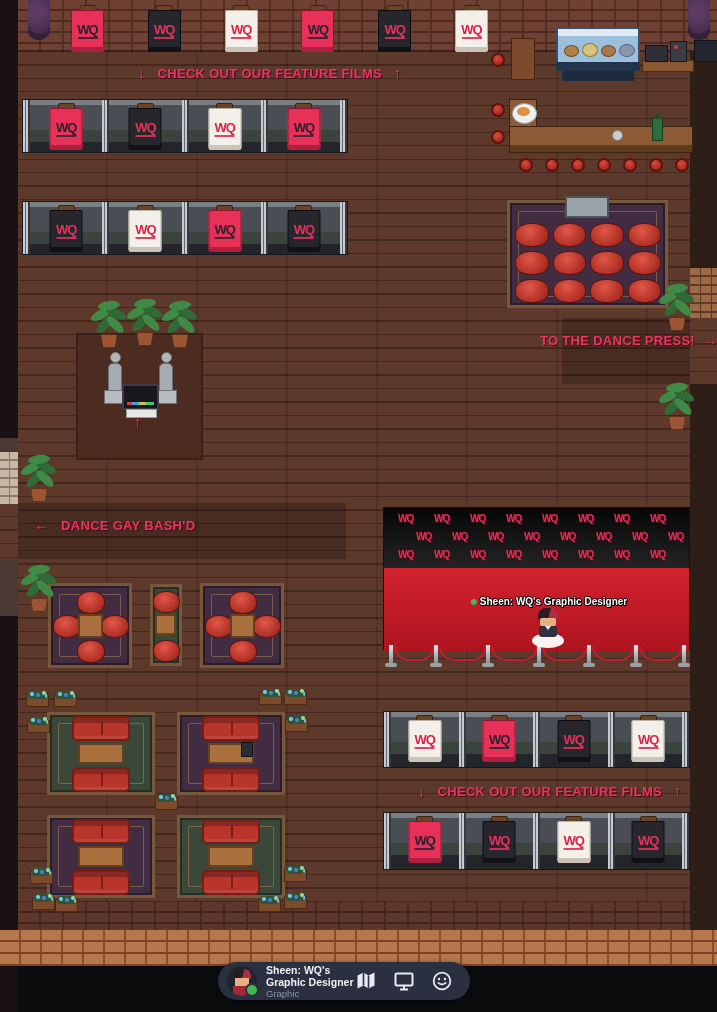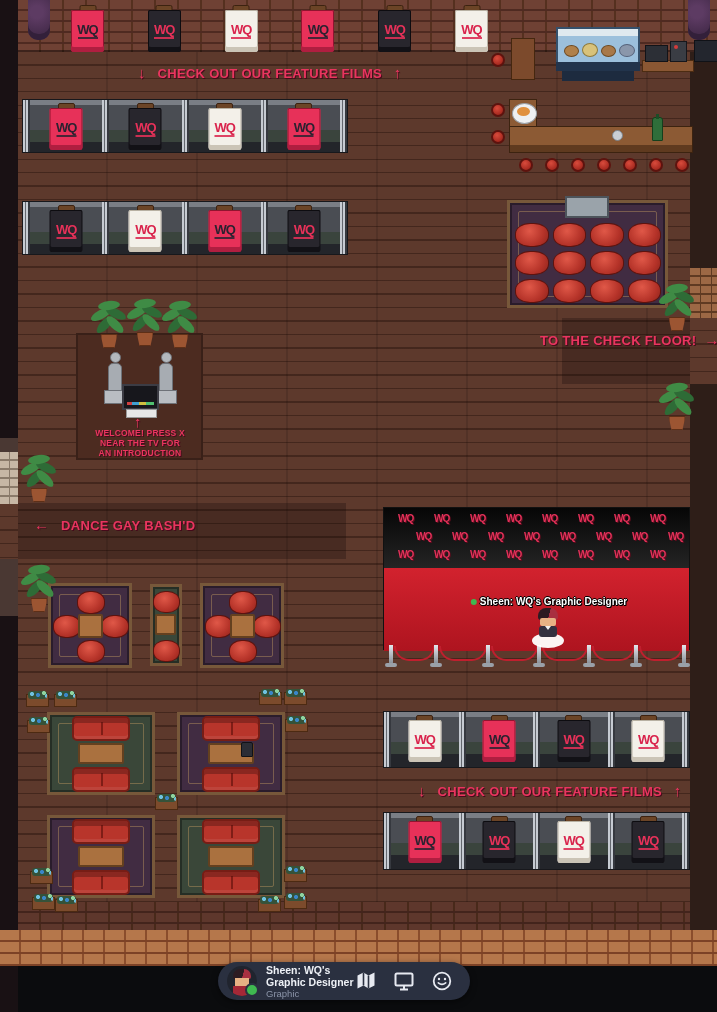--- a/index.html
+++ b/index.html
@@ -184,21 +184,21 @@
 
   <div class="abs shadow-band" style="left:18px;top:503px;width:328px;height:56px;"></div>
   <div class="abs shadow-band" style="left:562px;top:318px;width:128px;height:66px;"></div>
 
   <div class="sign" style="left:138px;top:64px;">
     <span class="arr">↓</span>&nbsp;&nbsp;
     <span>CHECK OUT OUR FEATURE FILMS</span>&nbsp;&nbsp;
     <span class="arr">↑</span>
   </div>
   <div class="sign" style="left:540px;top:331px;">
-    <span>TO THE CHECK FLOOR!</span>&nbsp;
+    <span>TO THE DANCE PRESS!</span>&nbsp;
     <span class="arr">→</span>
   </div>
   <div class="sign" style="left:34px;top:516px;">
     <span class="arr">←</span>&nbsp;&nbsp;
     <span>DANCE GAY BASH'D</span>
   </div>
   <div class="sign" style="left:418px;top:782px;">
     <span class="arr">↓</span>&nbsp;&nbsp;
     <span>CHECK OUT OUR FEATURE FILMS</span>&nbsp;&nbsp;
     <span class="arr">↑</span>
@@ -444,25 +444,20 @@
   <div class="statue" style="left:153px;top:350px;">
       <div class="head"></div>
       <div class="bodyc"></div>
       <div class="ped"></div>
     </div>
   <div class="abs" style="left:122px;top:384px;width:37px;height:26px;background:#17171c;border:2px solid #3c3c44;box-sizing:border-box;z-index:4;">
     <div style="position:absolute;left:3px;bottom:3px;width:27px;height:3px;background:linear-gradient(to right,#d04040 0 20%,#40a0d0 20% 45%,#d0c040 45% 70%,#50c070 70%);"></div>
   </div>
   <div class="abs" style="left:126px;top:409px;width:29px;height:7px;background:#e8e8e8;border:1px solid #9a9a9a;z-index:4;"></div>
   <div class="sign" style="left:134px;top:413px;font-size:14px;"><span class="arr">↑</span></div>
-  <div class="sign sign-small" style="left:87px;top:428px;width:106px;">
-    <div>WELCOME! PRESS X</div>
-    <div>NEAR THE TV FOR</div>
-    <div>AN INTRODUCTION</div>
-  </div>
 
   <div class="abs" style="left:383px;top:507px;width:307px;height:143px;border:1px solid #111;box-sizing:border-box;">
     <div id="press-black">
         <span class="wq" style="left: 14px; top: 5px;">WQ</span>
         <span class="wq" style="left: 50px; top: 5px;">WQ</span>
         <span class="wq" style="left: 86px; top: 5px;">WQ</span>
         <span class="wq" style="left: 122px; top: 5px;">WQ</span>
         <span class="wq" style="left: 158px; top: 5px;">WQ</span>
         <span class="wq" style="left: 194px; top: 5px;">WQ</span>
         <span class="wq" style="left: 230px; top: 5px;">WQ</span>

